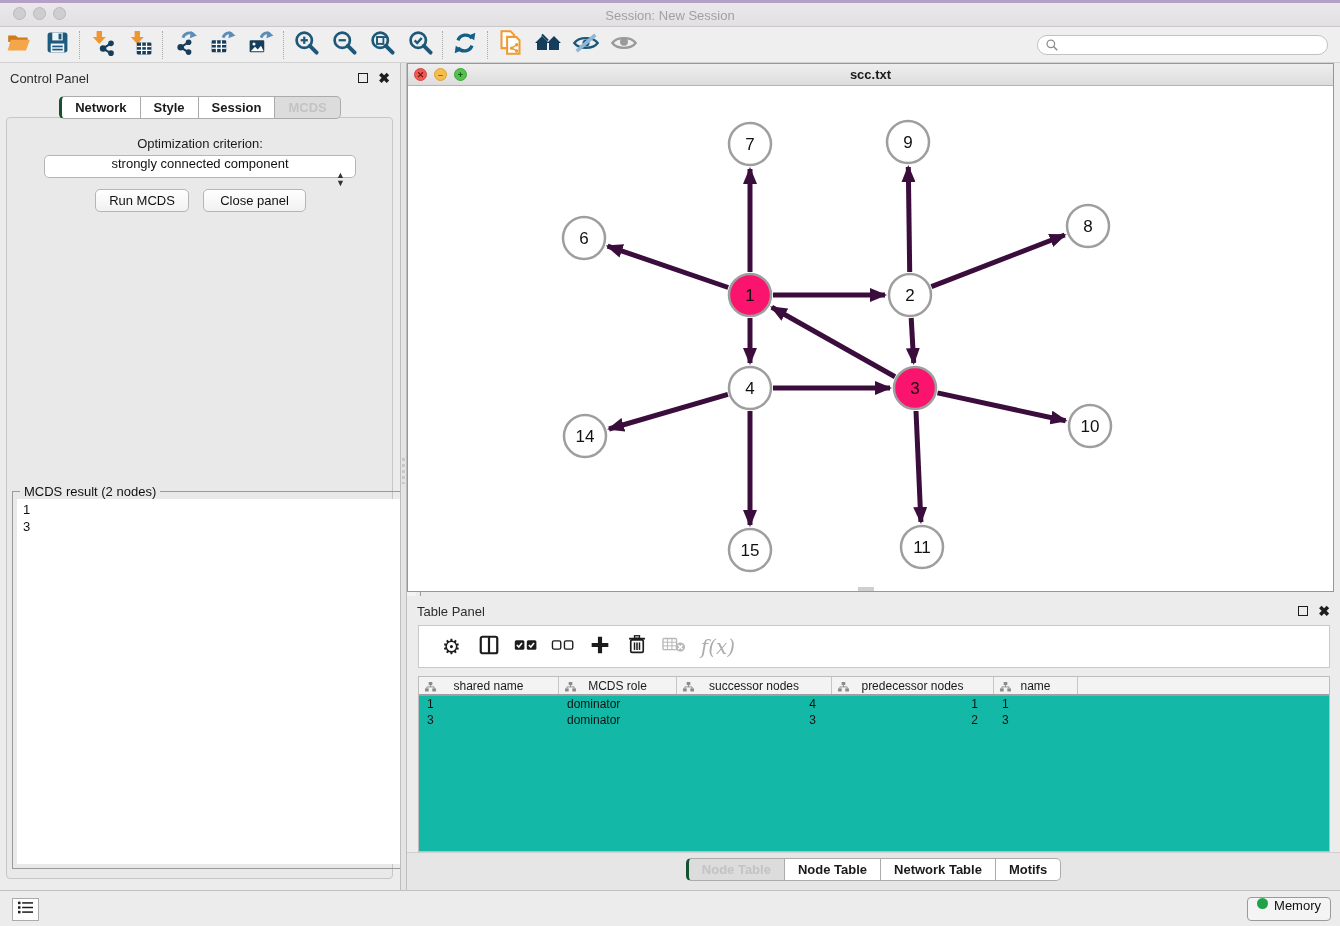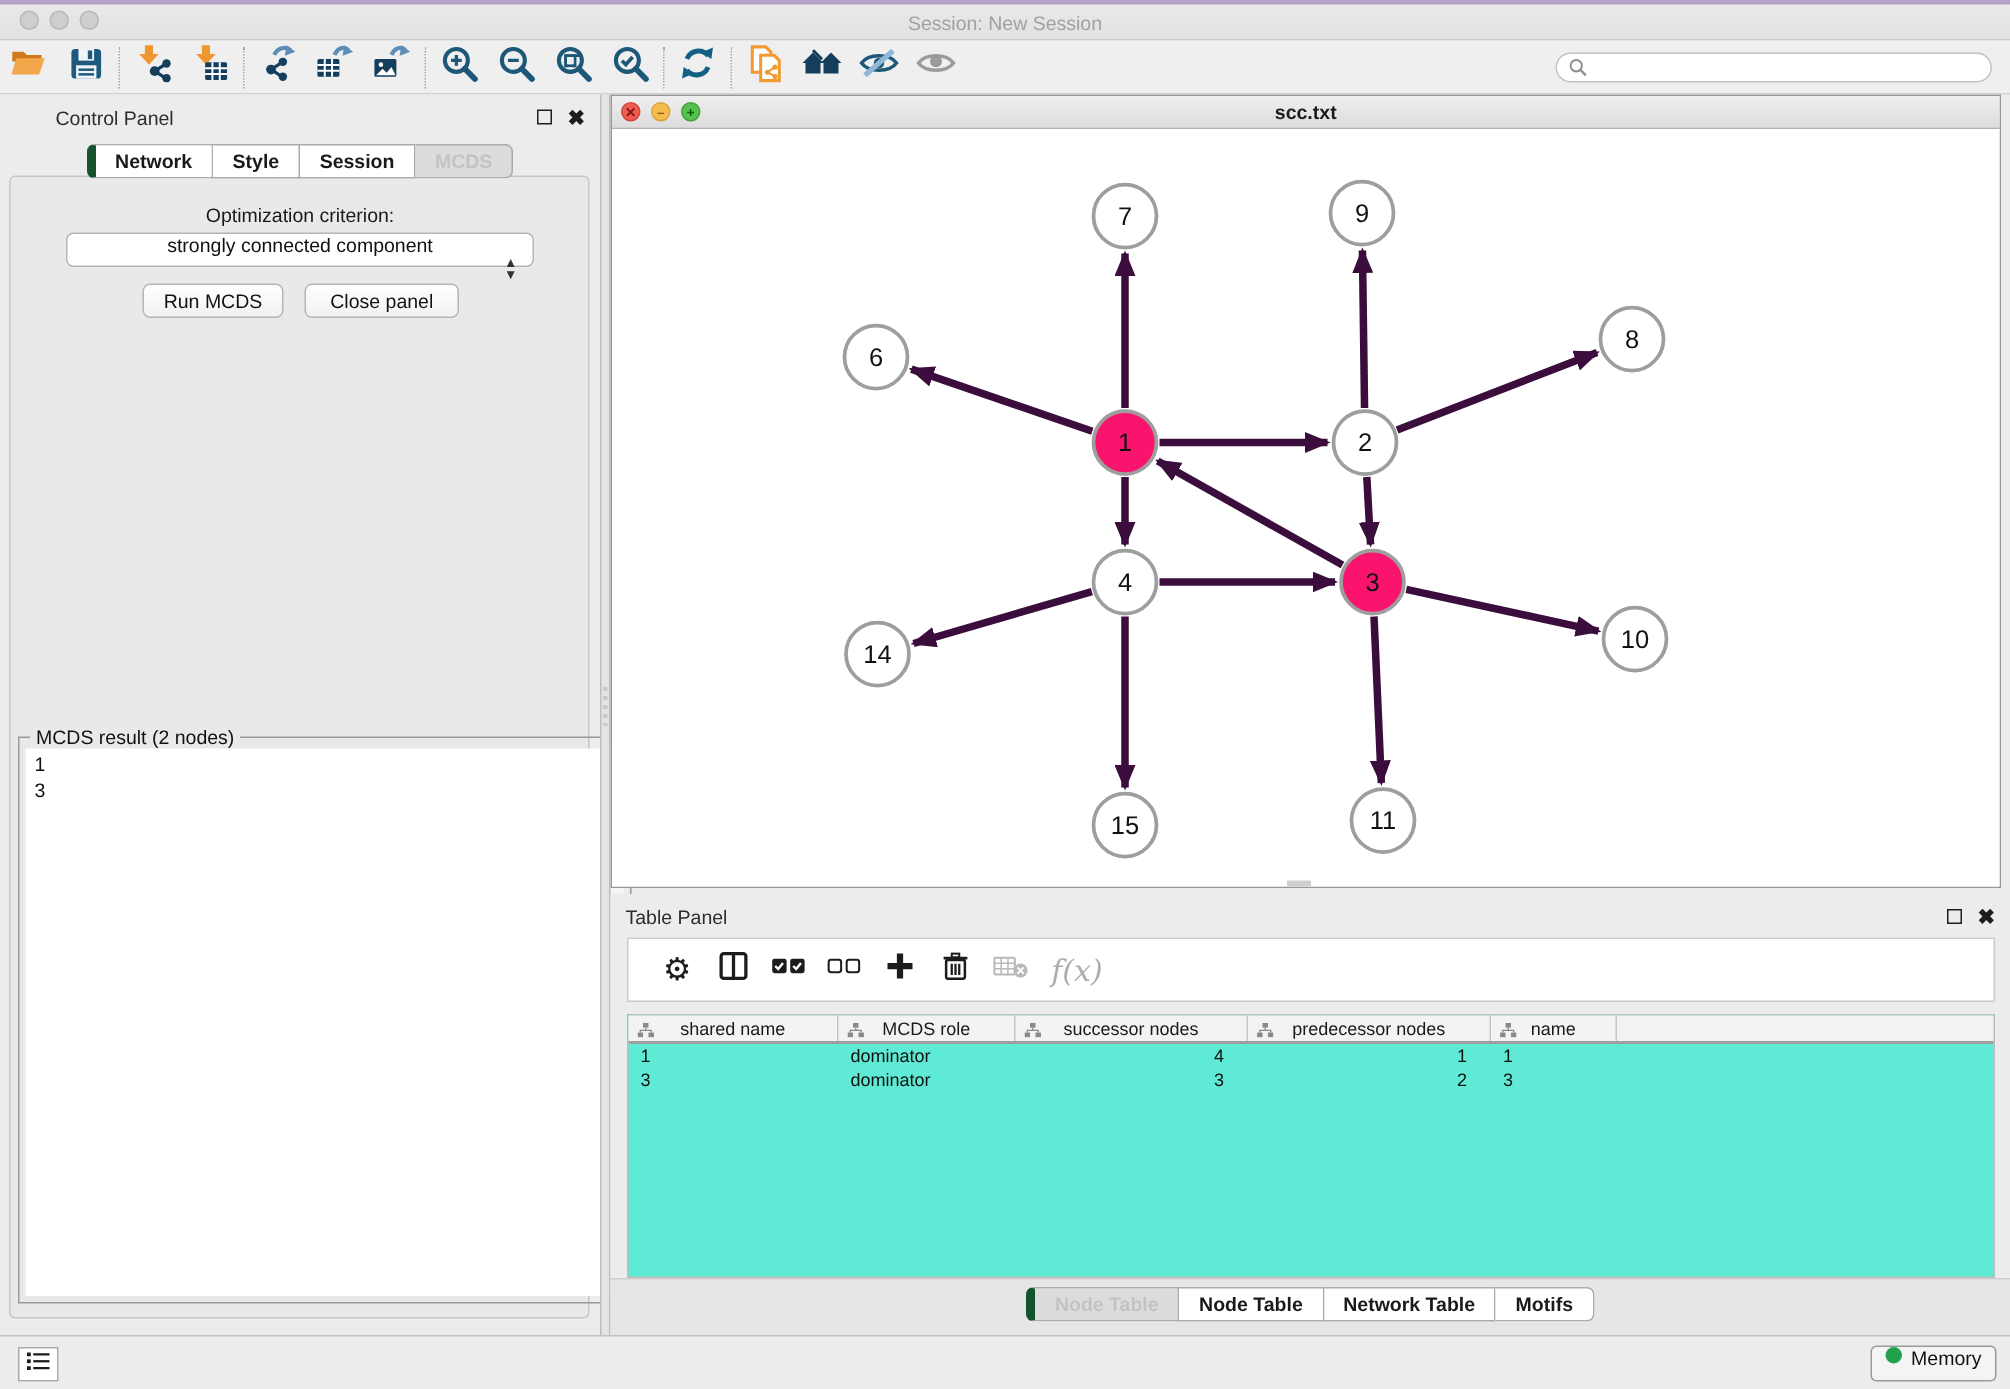--- a/index.html
+++ b/index.html
@@ -19,32 +19,32 @@
   #toolbar { left:0; top:27px; width:1340px; height:36px; background:#efefef; border-bottom:1px solid #d2d2d2;
     display:flex; align-items:center; }
   .tbtn { width:38px; height:32px; display:flex; align-items:center; justify-content:center; flex:0 0 auto; }
   .tsep { width:1px; height:28px; border-left:1px dotted #a8a8a8; margin:0 3px; flex:0 0 auto; }
   #search-wrap { position:absolute; right:12px; top:8px; }
   #search-input { width:291px; height:20px; border:1px solid #c2c2c2; border-radius:10px; background:#fff;
     padding:0 8px 0 24px; font-size:12px; outline:none; }
   #search-icon { position:absolute; left:8px; top:3px; }
 
   
-  #control-panel { left:0; top:63px; width:400px; height:827px; background:#ececec;padding-left:27px; }
+  #control-panel { left:0; top:63px; width:400px; height:827px; background:#ececec; }
   .panel-head { height:30px; display:flex; align-items:center; padding:0 10px; }
   .panel-title { font-size:13px; color:#2d2d2d; }
   .panel-head .spacer { flex:1; }
   .float-ic { width:10px; height:10px; border:1.5px solid #1d1d1d; margin-right:10px; }
   .close-ic { font-size:14px; font-weight:bold; color:#1d1d1d; line-height:10px; }
   #cp-body { position:absolute; left:6px; top:54px; width:387px; height:762px;
     border:1px solid #c6c6c6; border-radius:4px; background:#e9e9e9; }
   .seg { display:flex; justify-content:center; position:absolute; }
   .seg .seg-tab { font-size:13px; font-weight:600; padding:3px 13px; background:#fff; color:#1a1a1a;
     border:1px solid #ababab; border-left:none; cursor:default; }
-  .seg .seg-tab:first-child { border-left:6px solid #14532d; border-radius:5px 0 0 5px; }
+  .seg .seg-tab:first-child { border-left:3px solid #14532d; border-radius:5px 0 0 5px; }
   .seg .seg-tab:last-child { border-radius:0 5px 5px 0; }
   .seg .seg-tab.active { background:#dcdcdc; color:#c3c3c3; }
   #cp-tabs { left:0; top:33px; width:400px; }
   #opt-label { left:0; top:73px; width:400px; text-align:center; font-size:13px; color:#1a1a1a; }
   #opt-select { left:44px; top:92px; width:312px; height:23px; background:#fff; border:1px solid #b5b5b5;
     border-radius:5px; font-size:13px; display:flex; align-items:center; padding:0 10px; color:#111;flex-direction:column; }
   #opt-select .chevrons { margin-left:auto; font-size:9px; line-height:8px; color:#333; text-align:center; }
   .cp-btn { top:126px; height:23px; background:linear-gradient(#ffffff,#f1f1f1); border:1px solid #b5b5b5;
     border-radius:5px; font-size:13px; display:flex; align-items:center; justify-content:center; color:#111; }
   #run-btn { left:95px; width:94px; }
@@ -75,21 +75,21 @@
   #net-canvas text { font-size:17px; fill:#111; font-family:"Liberation Sans",sans-serif; }
   #canvas-grip { position:absolute; left:450px; bottom:0px; width:16px; height:4px; background:#cfcfcf; }
 
   
   #table-panel { left:407px; top:596px; width:933px; height:294px; background:#ececec; }
   #tp-toolbar { position:absolute; left:11px; top:29px; width:912px; height:43px; background:#fff;
     border:1px solid #c9c9c9; display:flex; align-items:center; padding-left:14px; }
   .tp-ic { width:37px; display:flex; align-items:center; justify-content:center; flex:0 0 auto; }
   #gear-glyph { font-size:21px; color:#1c1c1c; }
   #fx-label { font-family:"DejaVu Serif", serif; font-style:italic; font-size:20px; color:#adadad; }
-  #tp-table { position:absolute; left:11px; top:80px; width:912px; height:176px; background:#5eead4; border:1px solid #bdbdbd; }
+  #tp-table { position:absolute; left:11px; top:80px; width:912px; height:176px; background:#14b8a6; border:1px solid #bdbdbd; }
   #table-header { display:flex; height:19px; border-bottom:2px solid #9f9f9f; background:#f3f3f3; }
   .th { position:relative; height:100%; border-right:1px solid #c6c6c6; font-size:12px; color:#1a1a1a;
     display:flex; align-items:center; justify-content:center; flex:0 0 auto; }
   .th .tree { position:absolute; left:6px; top:4px; }
   .tr { display:flex; height:16px; }
   .td { font-size:12px; color:#111; flex:0 0 auto; line-height:16px; }
   #tp-tabs { left:0; top:262px; width:933px; }
   #tp-tabstrip { position:absolute; left:0; top:256px; width:933px; height:38px; background:#e6e6e6; border-top:1px solid #cfcfcf; }
 
   

